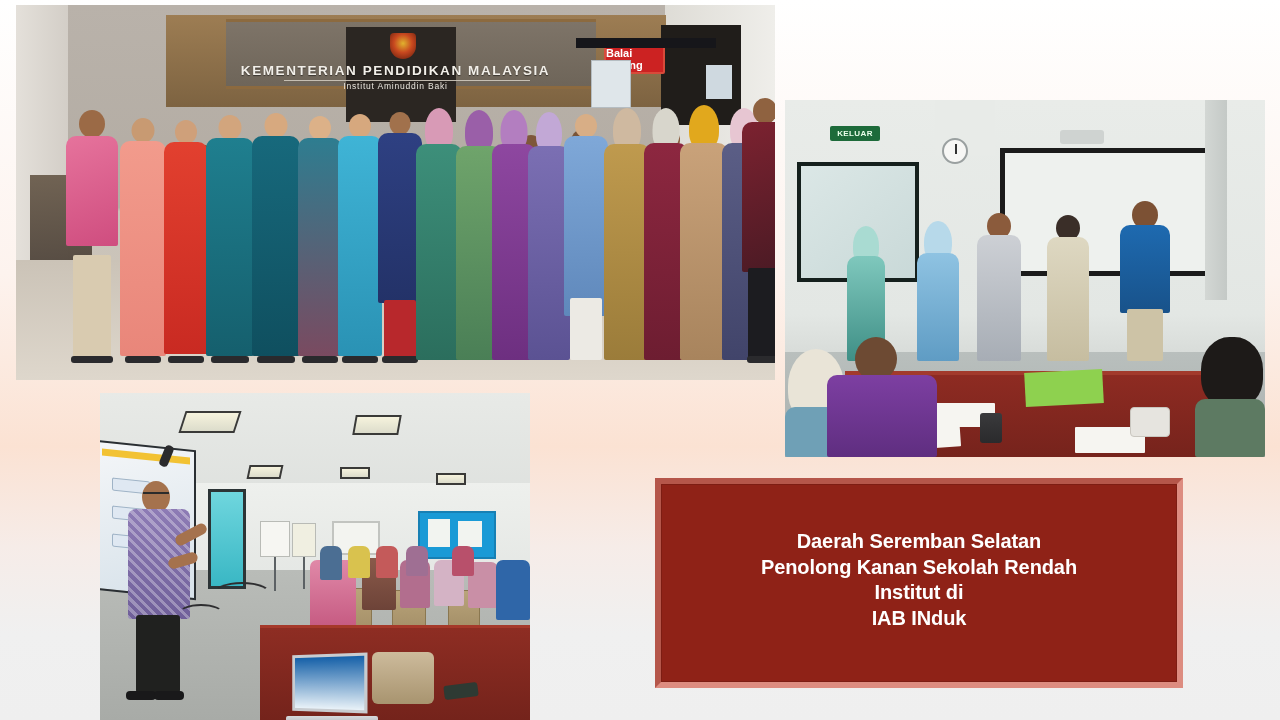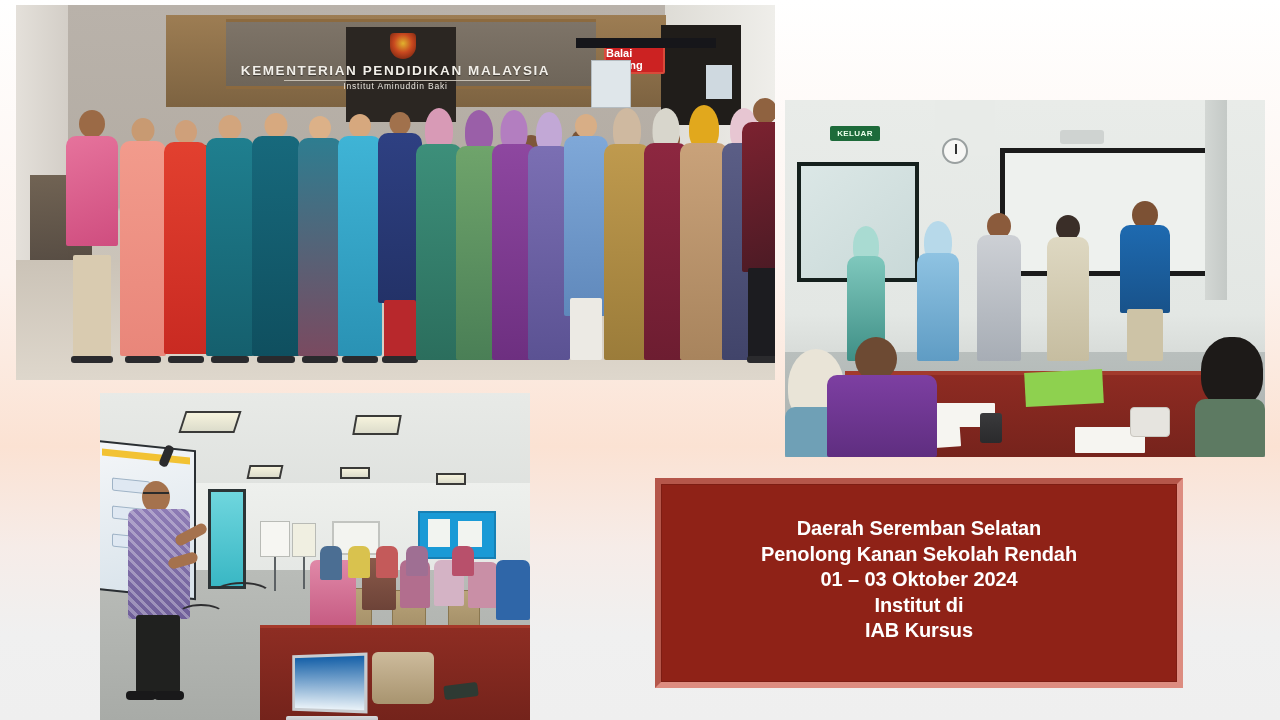--- a/index.html
+++ b/index.html
@@ -594,18 +594,17 @@
       <div class="shoe" style="left:26px;"></div>
     </div>
     <div class="mic"></div>
     <div class="cable" style="left:112px;bottom:112px;width:60px;height:26px;"></div>
     <div class="cable" style="left:78px;bottom:96px;width:46px;height:20px;"></div>
   </div>
 
   <div id="title-box">
     <div class="line">Daerah Seremban Selatan</div>
     <div class="line">Penolong Kanan Sekolah Rendah</div>
-    <div class="line">01 – 03 Oktober 2024</div>
     <div class="line">Institut di</div>
-    <div class="line">IAB Kursus</div>
+    <div class="line">IAB INduk</div>
   </div>
 
 </div>
 
 </body></html>

